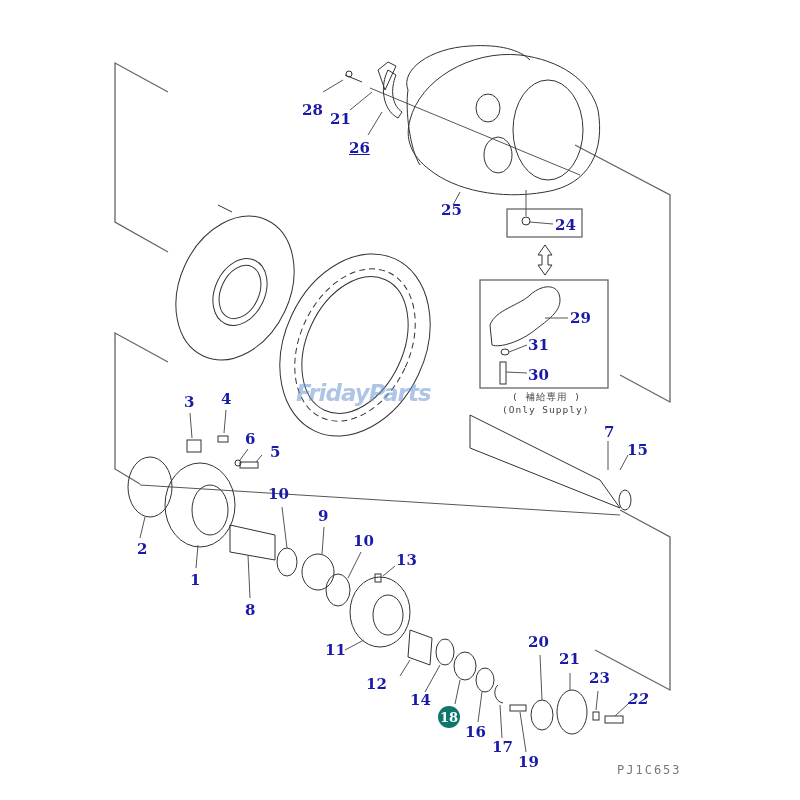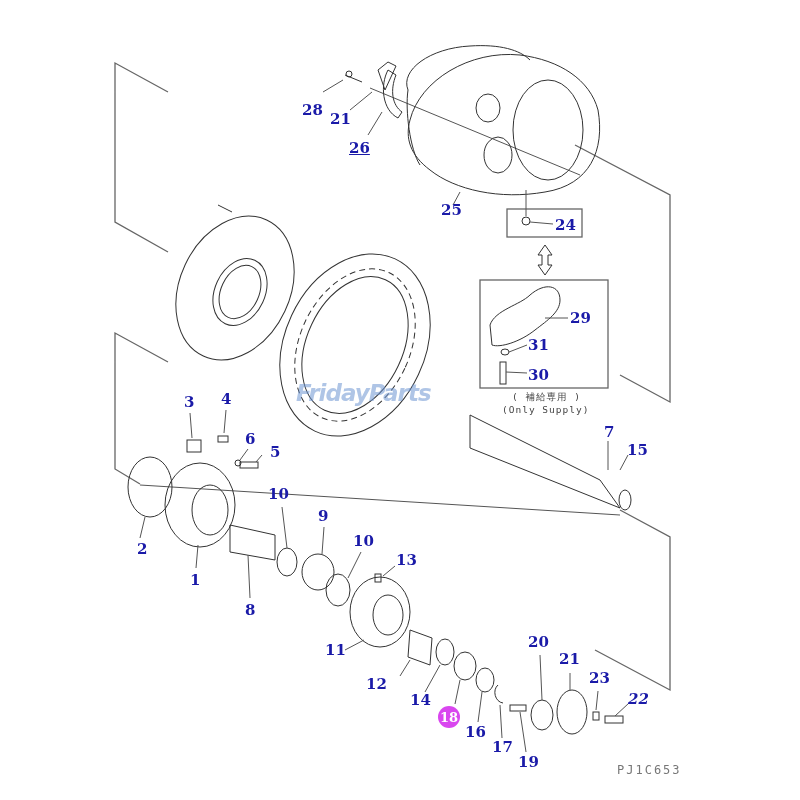--- a/index.html
+++ b/index.html
@@ -1,19 +1,19 @@
 <!DOCTYPE html>
 <html><head>
   <meta charset="utf-8">
   <style>
     html, body { margin:0; padding:0; background:#ffffff; }
     body { width:800px; height:800px; position:relative; overflow:hidden; font-family:"DejaVu Serif", serif; }
     #diagram { position:absolute; left:0; top:0; width:800px; height:800px; }
     .lbl { position:absolute; font-family:"DejaVu Serif", serif; font-weight:bold; font-size:15px; color:#1a1aa8; line-height:1; white-space:nowrap; }
-    .lbl.hl { background:#d946ef; color:#ffffff; border-radius:50%; width:22px; height:22px; font-size:13px; display:flex; align-items:center; justify-content:center; }
+    .lbl.hl { background:#0f766e; color:#ffffff; border-radius:50%; width:22px; height:22px; font-size:13px; display:flex; align-items:center; justify-content:center; }
     .note { position:absolute; font-family:"DejaVu Sans Mono", monospace; font-size:9.5px; color:#444; letter-spacing:1px; white-space:nowrap; }
     .code { position:absolute; font-family:"DejaVu Sans Mono", monospace; font-size:12px; color:#777; letter-spacing:2px; }
     .wm { position:absolute; font-family:"DejaVu Sans", sans-serif; font-style:italic; font-weight:bold; font-size:23px; color:rgba(110,150,210,0.55); letter-spacing:-1px; white-space:nowrap; }
     svg .ln { stroke:#555; stroke-width:1; fill:none; }
     svg .pt { stroke:#333; stroke-width:1; fill:none; }
     svg .fr { stroke:#666; stroke-width:1.3; fill:none; }
   </style>
 </head>
 <body>
 

